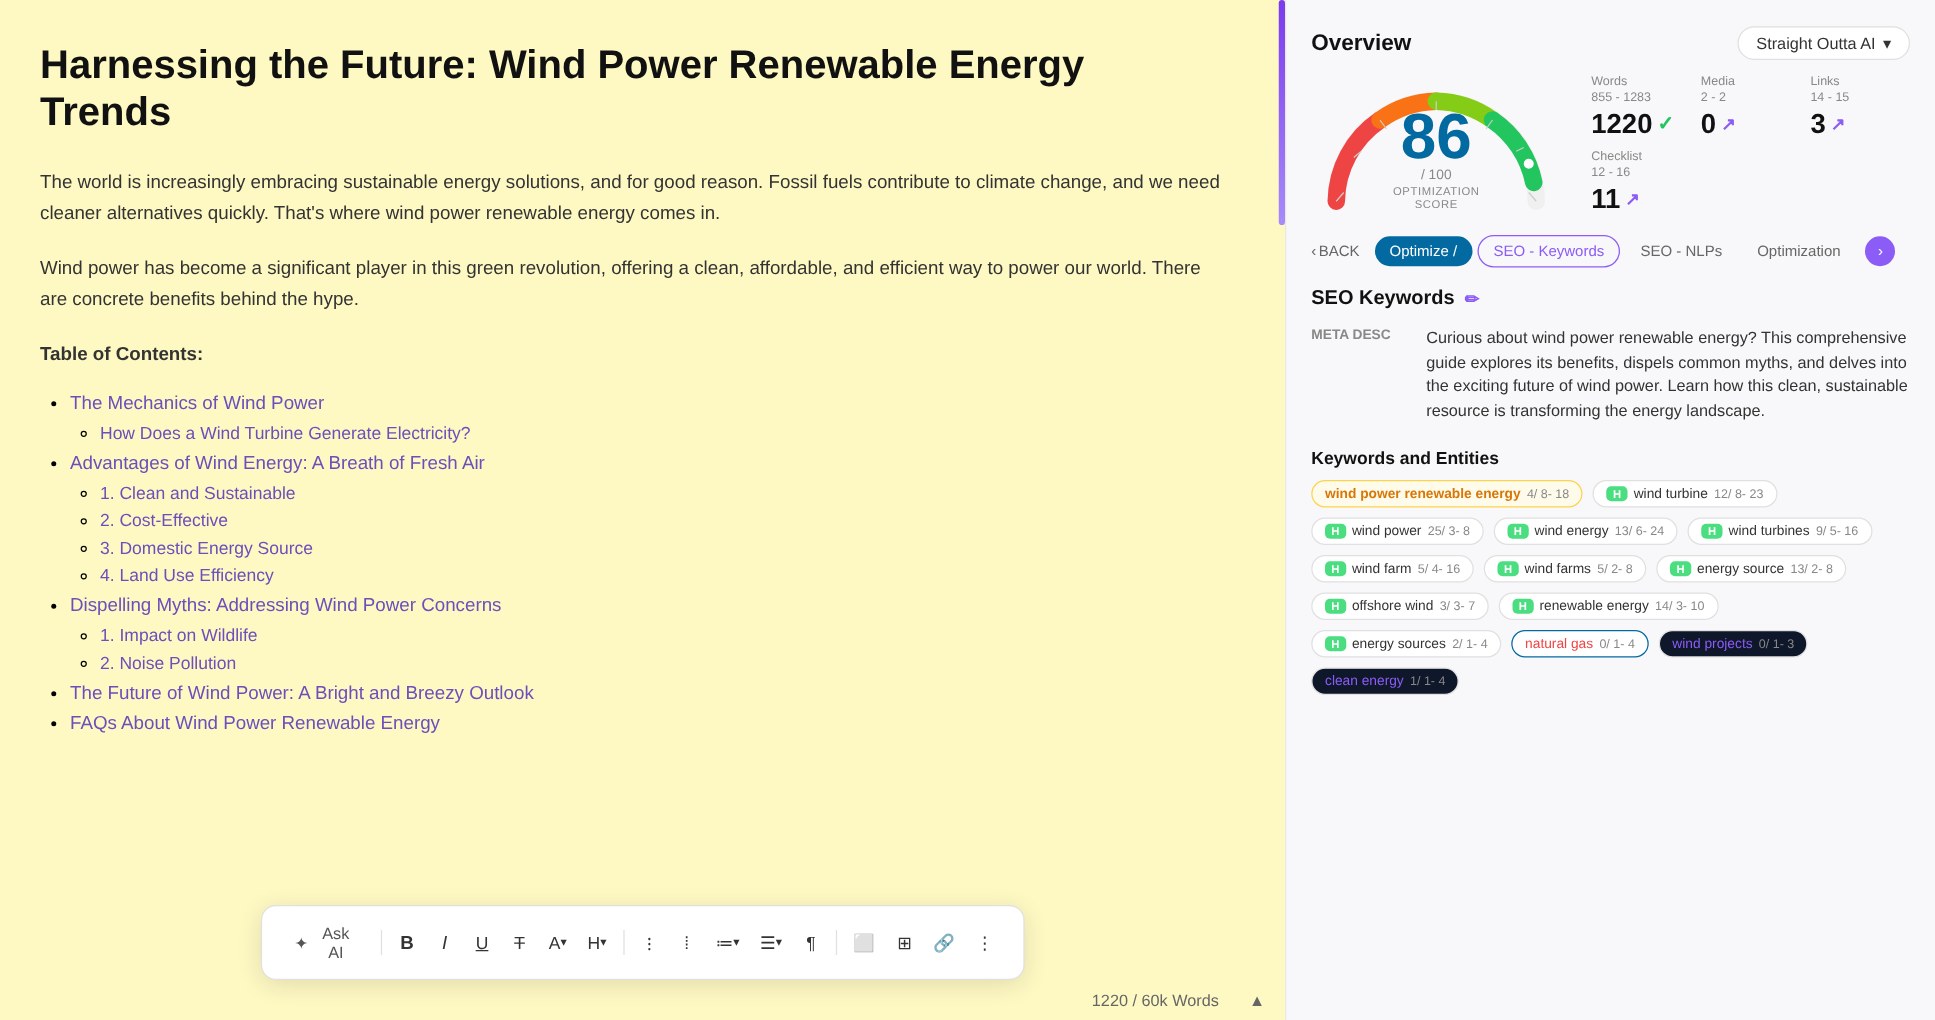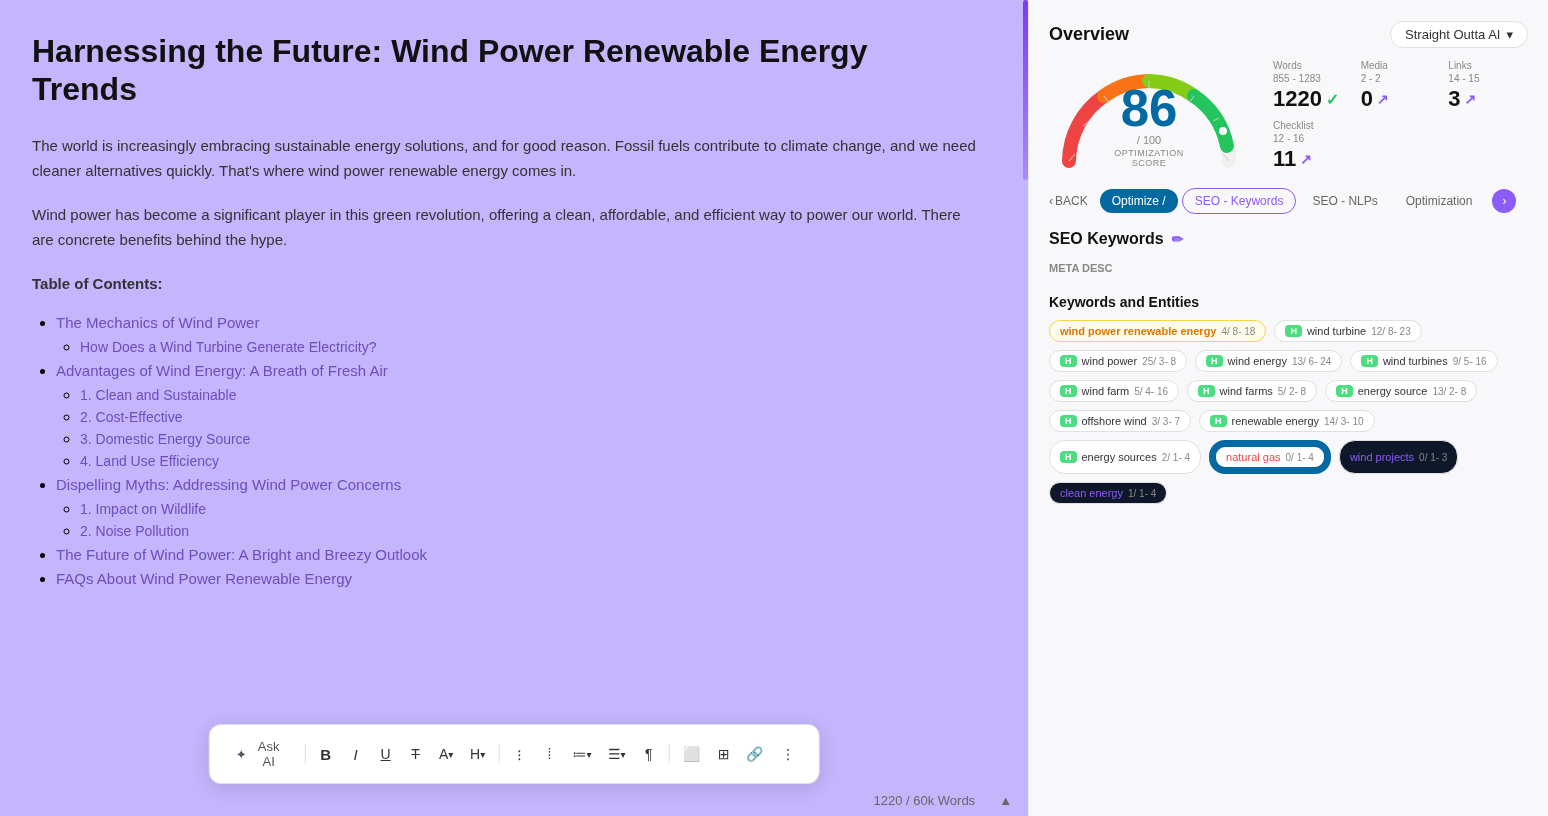--- a/index.html
+++ b/index.html
@@ -1,21 +1,21 @@
 <!DOCTYPE html>
 <html><head>
   <meta charset="utf-8">
   <style>
     * { box-sizing: border-box; margin: 0; padding: 0; }
     body { font-family: -apple-system, BlinkMacSystemFont, 'Segoe UI', sans-serif; background: #f5f5f5; display: flex; height: 816px; overflow: hidden; }
 
     
     .editor-area {
       flex: 1;
-      background: #c4b5fd;
+      background: #fef9c3;
       display: flex;
       flex-direction: column;
       position: relative;
       overflow: hidden;
       align-items: center;
     }
 
     .editor-content {
       flex: 1;
       overflow-y: auto;
@@ -418,21 +418,21 @@
     }
 
     .kw-stats {
       color: #888;
       font-size: 10px;
     }
 
     .kw-text-orange { color: #d97706; font-weight: 600; font-size: 11px; }
     .kw-text-gray { color: #333; font-size: 11px; }
 
-    .keyword-tag.ng { background: #fff; border: 7px solid #0369a1; }
+    .keyword-tag.ng { background: #fff; border: 1px solid #0369a1; }
     .keyword-tag.wp { background: #0f172a; border: 1px solid #e0e0e0; }
     .keyword-tag.wp .kw-stats { color: #888; }
 
     
     .panel-body::-webkit-scrollbar { width: 4px; }
     .panel-body::-webkit-scrollbar-thumb { background: #ddd; border-radius: 2px; }
     .editor-content::-webkit-scrollbar { width: 4px; }
     .editor-content::-webkit-scrollbar-thumb { background: #ddd; border-radius: 2px; }
   </style>
 </head>
@@ -604,20 +604,21 @@
 
   <div class="panel-body">
     <div class="section-heading">
       <span>SEO Keywords</span>
       <span class="pencil-icon">✏</span>
     </div>
 
 
     <div class="meta-row">
       <span class="meta-label">META DESC</span>
+      <span class="meta-value">Curious about wind power renewable energy? This comprehensive guide explores its benefits, dispels common myths, and delves into the exciting future of wind power. Learn how this clean, sustainable resource is transforming the energy landscape.</span>
     </div>
 
     <div class="keywords-heading">Keywords and Entities</div>
 
     <div class="keywords-grid">
 
       <div class="keyword-tag highlighted">
         <span class="kw-text-orange">wind power renewable energy</span>
         <span class="kw-stats">4/ 8- 18</span>
       </div>

